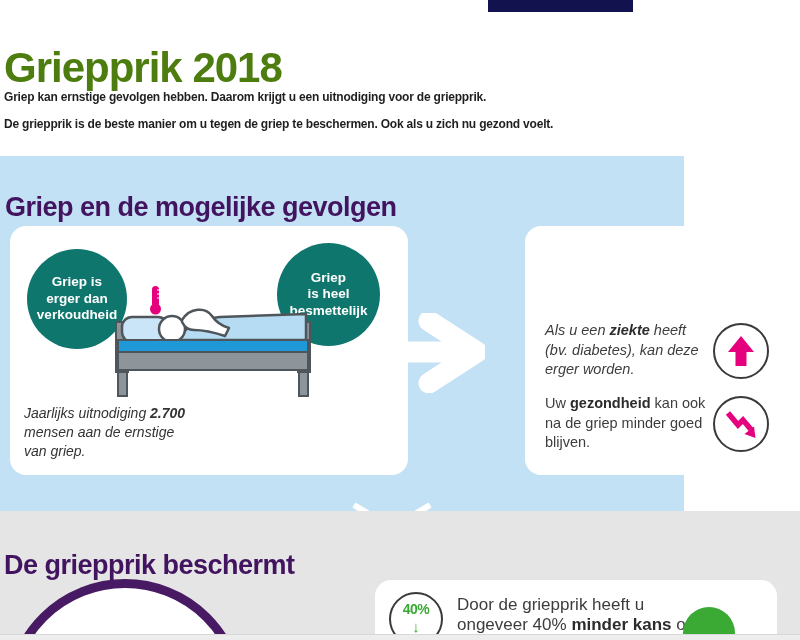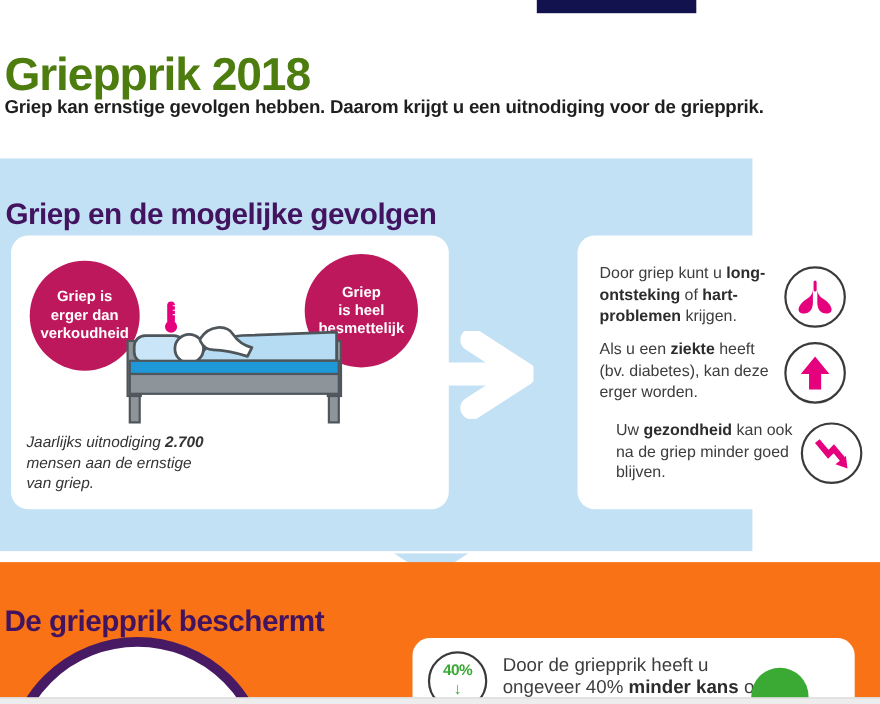--- a/index.html
+++ b/index.html
@@ -3,58 +3,58 @@
 <meta charset="utf-8">
 <style>
   html,body{margin:0;padding:0;}
   .page{position:relative;width:800px;height:640px;background:#ffffff;overflow:hidden;
         font-family:"Liberation Sans",sans-serif;color:#1f1f1f;}
 
   
   .navy-bar{position:absolute;left:488px;top:0;width:145px;height:12px;background:#12124e;}
   .title{position:absolute;left:4px;top:18px;font-size:42px;line-height:44px;font-weight:bold;
          color:#4d7c0f;letter-spacing:-1px;}
-  .intro{position:absolute;left:4px;top:84px;font-size:17px;font-weight:bold;color:#1f1f1f;
+  .intro{position:absolute;left:4px;top:84px;font-size:12px;font-weight:bold;color:#1f1f1f;
          line-height:27px;letter-spacing:-0.2px;width:780px;}
 
   
-  .section1{position:absolute;left:0;top:144px;width:684px;height:357px;background:#c3e1f4;}
+  .section1{position:absolute;left:0;top:156px;width:684px;height:357px;background:#c3e1f4;}
   .sec-heading{position:absolute;font-size:27px;font-weight:bold;color:#42145f;letter-spacing:-0.5px;}
   .s1-heading{left:5px;top:14px;}
 
   .card{position:absolute;background:#ffffff;border-radius:16px;}
   .card-left{left:10px;top:70px;width:398px;height:249px;}
   .card-right{left:525px;top:70px;width:258px;height:249px;}
 
-  .bubble{position:absolute;background:#be185d;border-radius:50%;color:#ffffff;font-weight:bold;
+  .bubble{position:absolute;background:#0f766e;border-radius:50%;color:#ffffff;font-weight:bold;
           font-size:13.5px;line-height:16.5px;text-align:center;display:flex;align-items:center;
           justify-content:center;white-space:pre-line;}
   .bubble1{left:17px;top:23px;width:100px;height:100px;z-index:1;}
   .bubble2{left:267px;top:17px;width:103px;height:103px;z-index:1;}
   .bubble3{left:170px;top:141px;width:103px;height:103px;z-index:3;}
   .bed-svg{position:absolute;left:98px;top:56px;z-index:2;}
   .note{position:absolute;left:14px;top:178px;width:168px;font-size:14px;font-style:italic;
         color:#333333;line-height:19px;}
   .note .b{font-weight:bold;}
 
   .big-arrow{position:absolute;left:405px;top:157px;}
 
   .fact{position:absolute;left:20px;width:224px;display:flex;justify-content:space-between;}
-  .fact1{top:26px;}.fact2{top:95px;}.fact3{top:168px;margin-left:15px;}
+  .fact1{top:26px;}.fact2{top:95px;font-style:italic;}.fact3{top:168px;}
   .fact-text{width:162px;font-size:14.5px;line-height:19.5px;color:#3d3d3d;}
   .fact-text .b{font-weight:bold;color:#2c2c2c;}
   .fact-icon-circle{flex:none;width:56px;height:56px;border:2.5px solid #3a3a3a;border-radius:50%;
           background:#fff;display:flex;align-items:center;justify-content:center;box-sizing:border-box;
           margin-top:2px;}
 
   
   .notch{position:absolute;left:330px;top:503px;}
 
   
-  .section2{position:absolute;left:0;top:511px;width:800px;height:123px;background:#f97316;}
+  .section2{position:absolute;left:0;top:511px;width:800px;height:123px;background:#e5e5e5;}
   .s2-heading{left:4px;top:17px;}
   .arc{position:absolute;left:5px;top:68px;width:240px;height:240px;border-radius:50%;
        border:9px solid #481a63;background:#ffffff;box-sizing:border-box;}
   .card-bottom{left:375px;top:69px;width:402px;height:75px;}
   .badge{position:absolute;left:14px;top:12px;width:54px;height:54px;border:2.5px solid #3a3a3a;
          border-radius:50%;box-sizing:border-box;display:flex;flex-direction:column;align-items:center;
          padding-top:6px;background:#fff;}
   .badge-value{color:#3aaa35;font-weight:bold;font-size:14px;line-height:19px;letter-spacing:-0.5px;}
   .badge-arrow{color:#3aaa35;font-weight:bold;font-size:15px;line-height:15px;}
   .prot-text{position:absolute;left:82px;top:15px;width:262px;font-size:17px;line-height:19.5px;
@@ -69,20 +69,21 @@
 </head>
 <body>
 
 <div class="page">
 
   <div class="navy-bar"></div>
 
   <h1 class="title">Griepprik 2018</h1>
   <div class="intro">
     <div>Griep kan ernstige gevolgen hebben. Daarom krijgt u een uitnodiging voor de griepprik.</div>
+    <div>De griepprik is de beste manier om u tegen de griep te beschermen. Ook als u zich nu gezond voelt.</div>
   </div>
 
   <div class="section1">
     <h2 class="sec-heading s1-heading">Griep en de mogelijke gevolgen</h2>
 
     <div class="card card-left">
       <div class="bubble bubble1">Griep is
 erger dan
 verkoudheid</div>
       <div class="bubble bubble2">Griep
@@ -118,30 +119,20 @@
       <div class="note"><span>Jaarlijks uitnodiging </span><span class="b">2.700</span><span> mensen aan de ernstige van griep.</span></div>
     </div>
 
     <svg class="big-arrow" width="80" height="80" viewBox="0 0 80 80">
       <path d="M3,39 L42,39" stroke="#ffffff" stroke-width="21" stroke-linecap="round"></path>
       <path d="M24,8 L72,39 L24,70" fill="none" stroke="#ffffff" stroke-width="21" stroke-linecap="round" stroke-linejoin="round"></path>
     </svg>
 
     <div class="card card-right">
 
-      <div class="fact fact1">
-        <div class="fact-text"><span>Door griep kunt u </span><span class="b">long-ontsteking</span><span> of </span><span class="b">hart-problemen</span><span> krijgen.</span></div>
-        <div class="fact-icon-circle">
-          <svg width="36" height="32" viewBox="0 0 36 32">
-            <rect x="16.6" y="1" width="2.8" height="10" rx="1.4" fill="#e5007d"></rect>
-            <path d="M16,8 C16,13 14,15.5 10,18 C5.5,20.8 3,25 3,27.5 C3,30 5.5,31 8,31 C13,31 16,27 16,21 Z" fill="#e5007d"></path>
-            <path d="M20,8 C20,13 22,15.5 26,18 C30.5,20.8 33,25 33,27.5 C33,30 30.5,31 28,31 C23,31 20,27 20,21 Z" fill="#e5007d"></path>
-          </svg>
-        </div>
-      </div>
 
       <div class="fact fact2">
         <div class="fact-text"><span>Als u een </span><span class="b">ziekte</span><span> heeft (bv. diabetes), kan deze erger worden.</span></div>
         <div class="fact-icon-circle">
           <svg width="36" height="36" viewBox="0 0 36 36">
             <polygon points="18,3 31,19 23.5,19 23.5,33 12.5,33 12.5,19 5,19" fill="#e5007d"></polygon>
           </svg>
         </div>
       </div>
 

